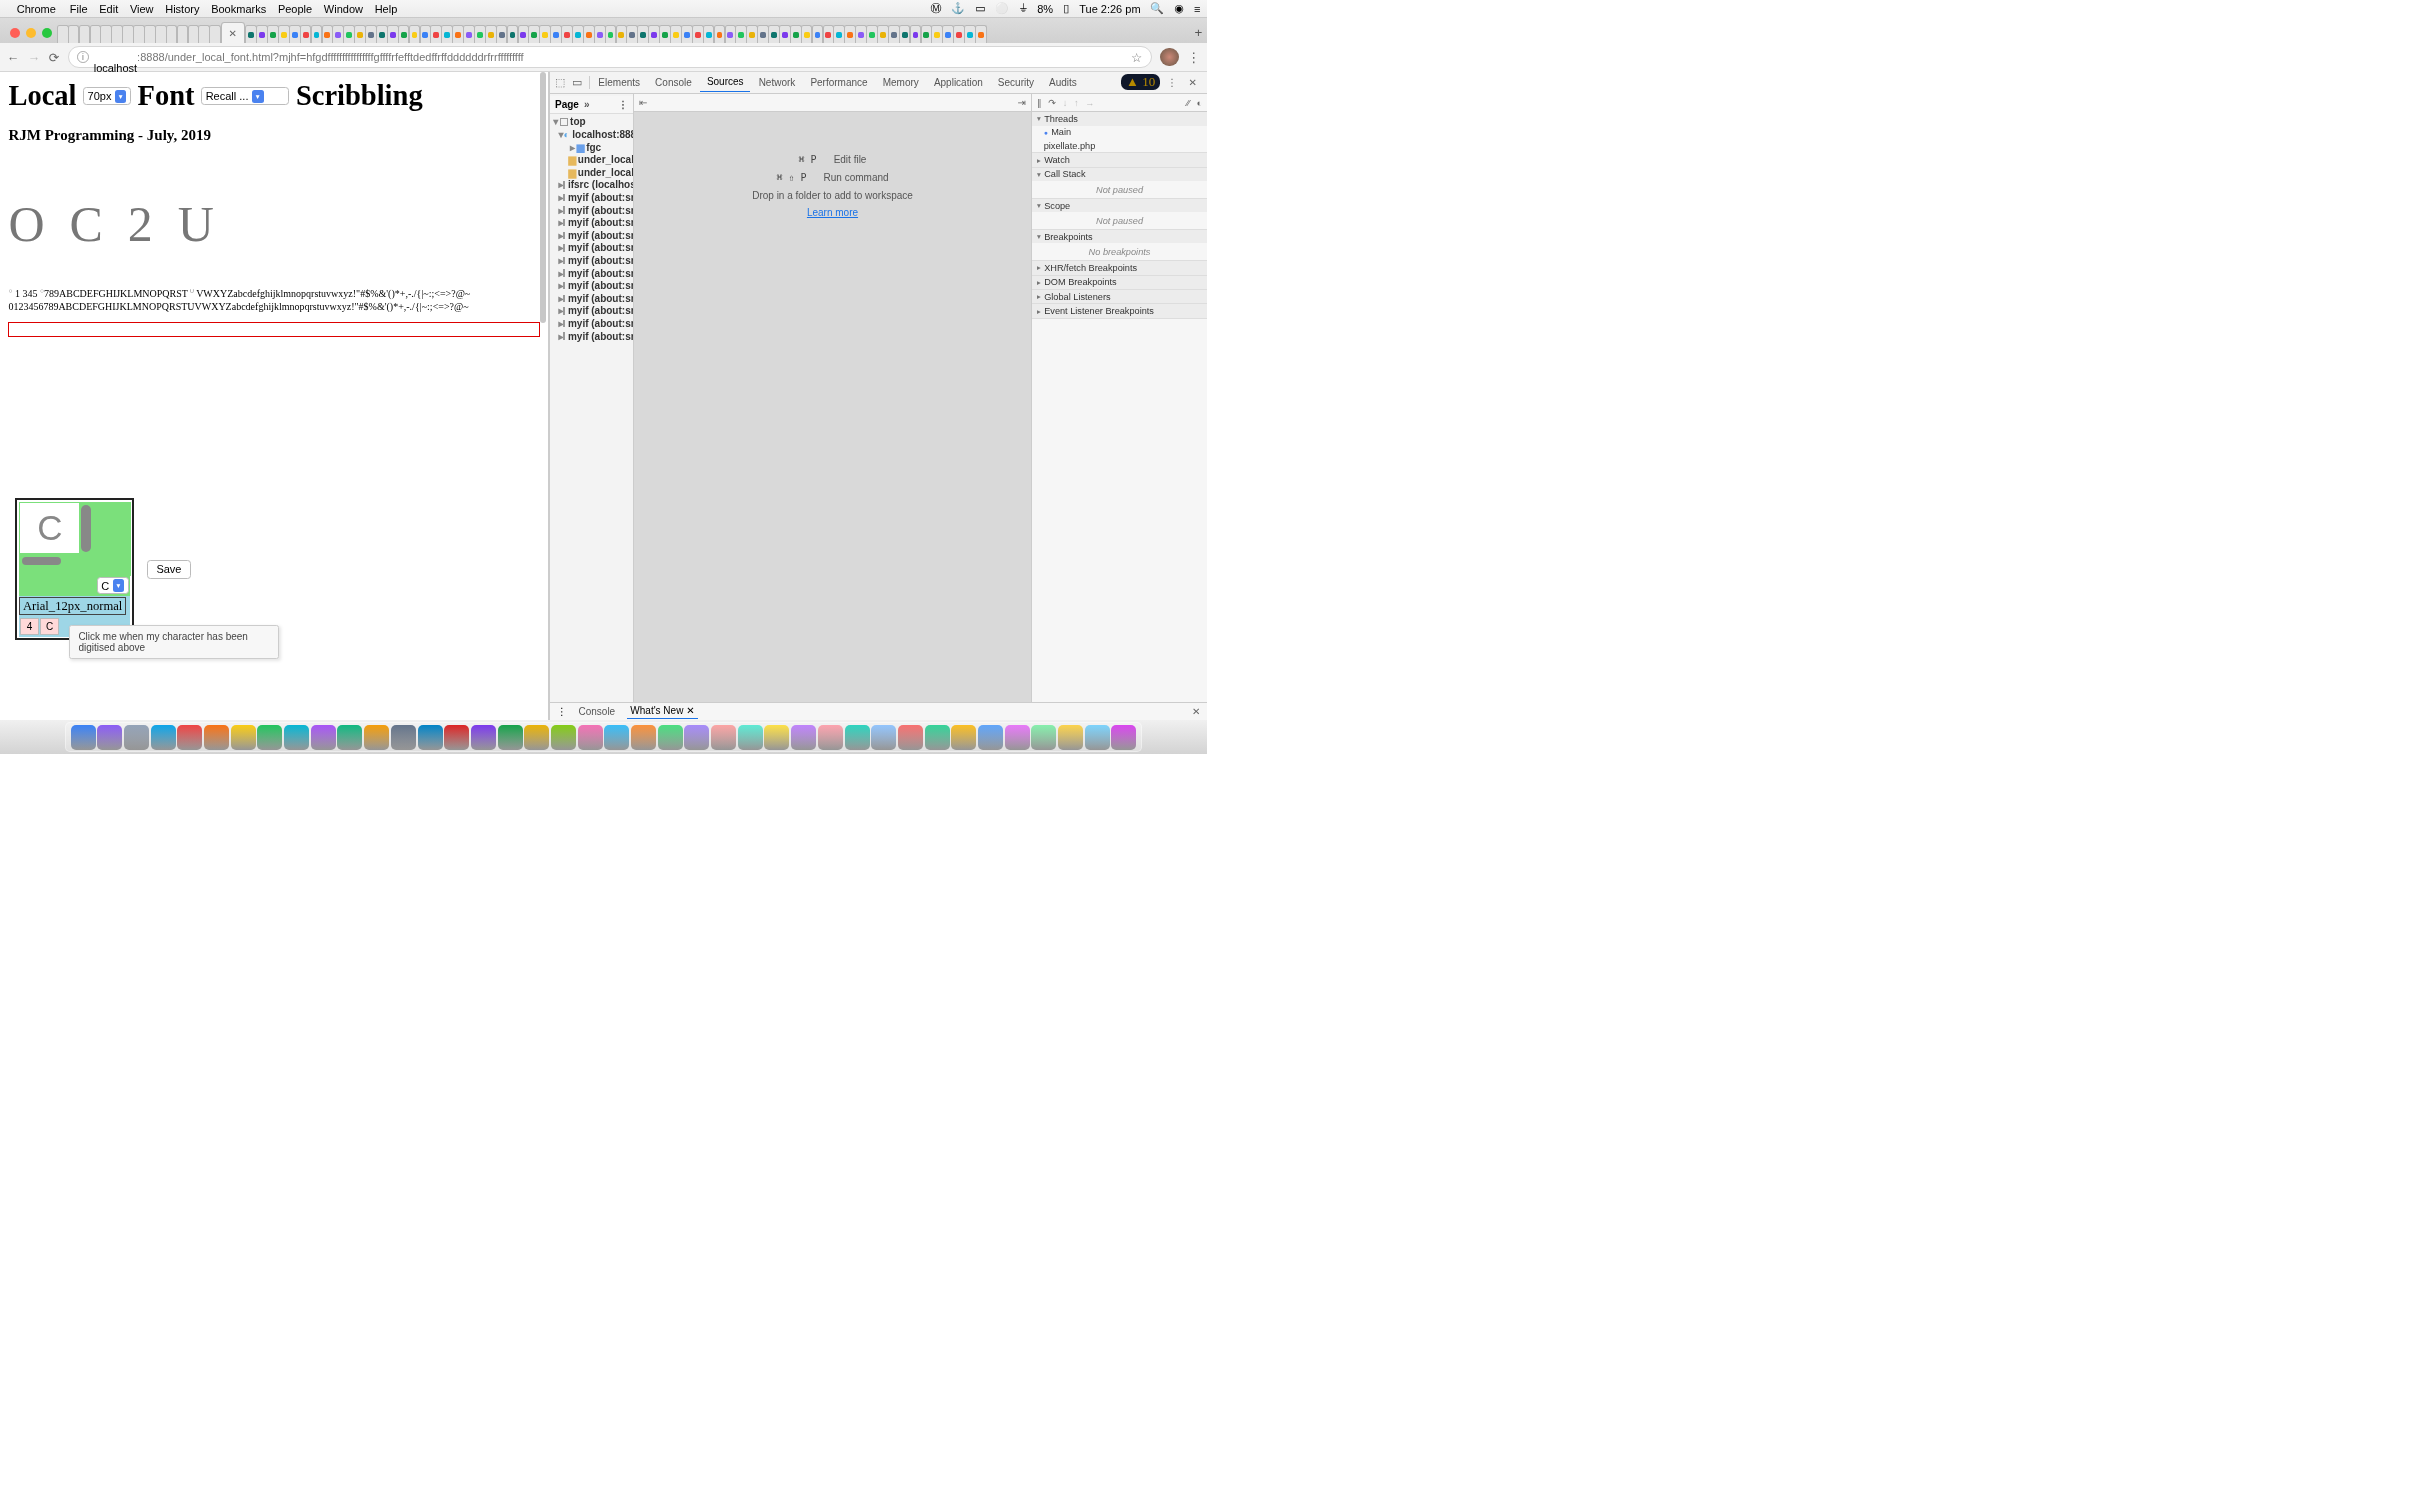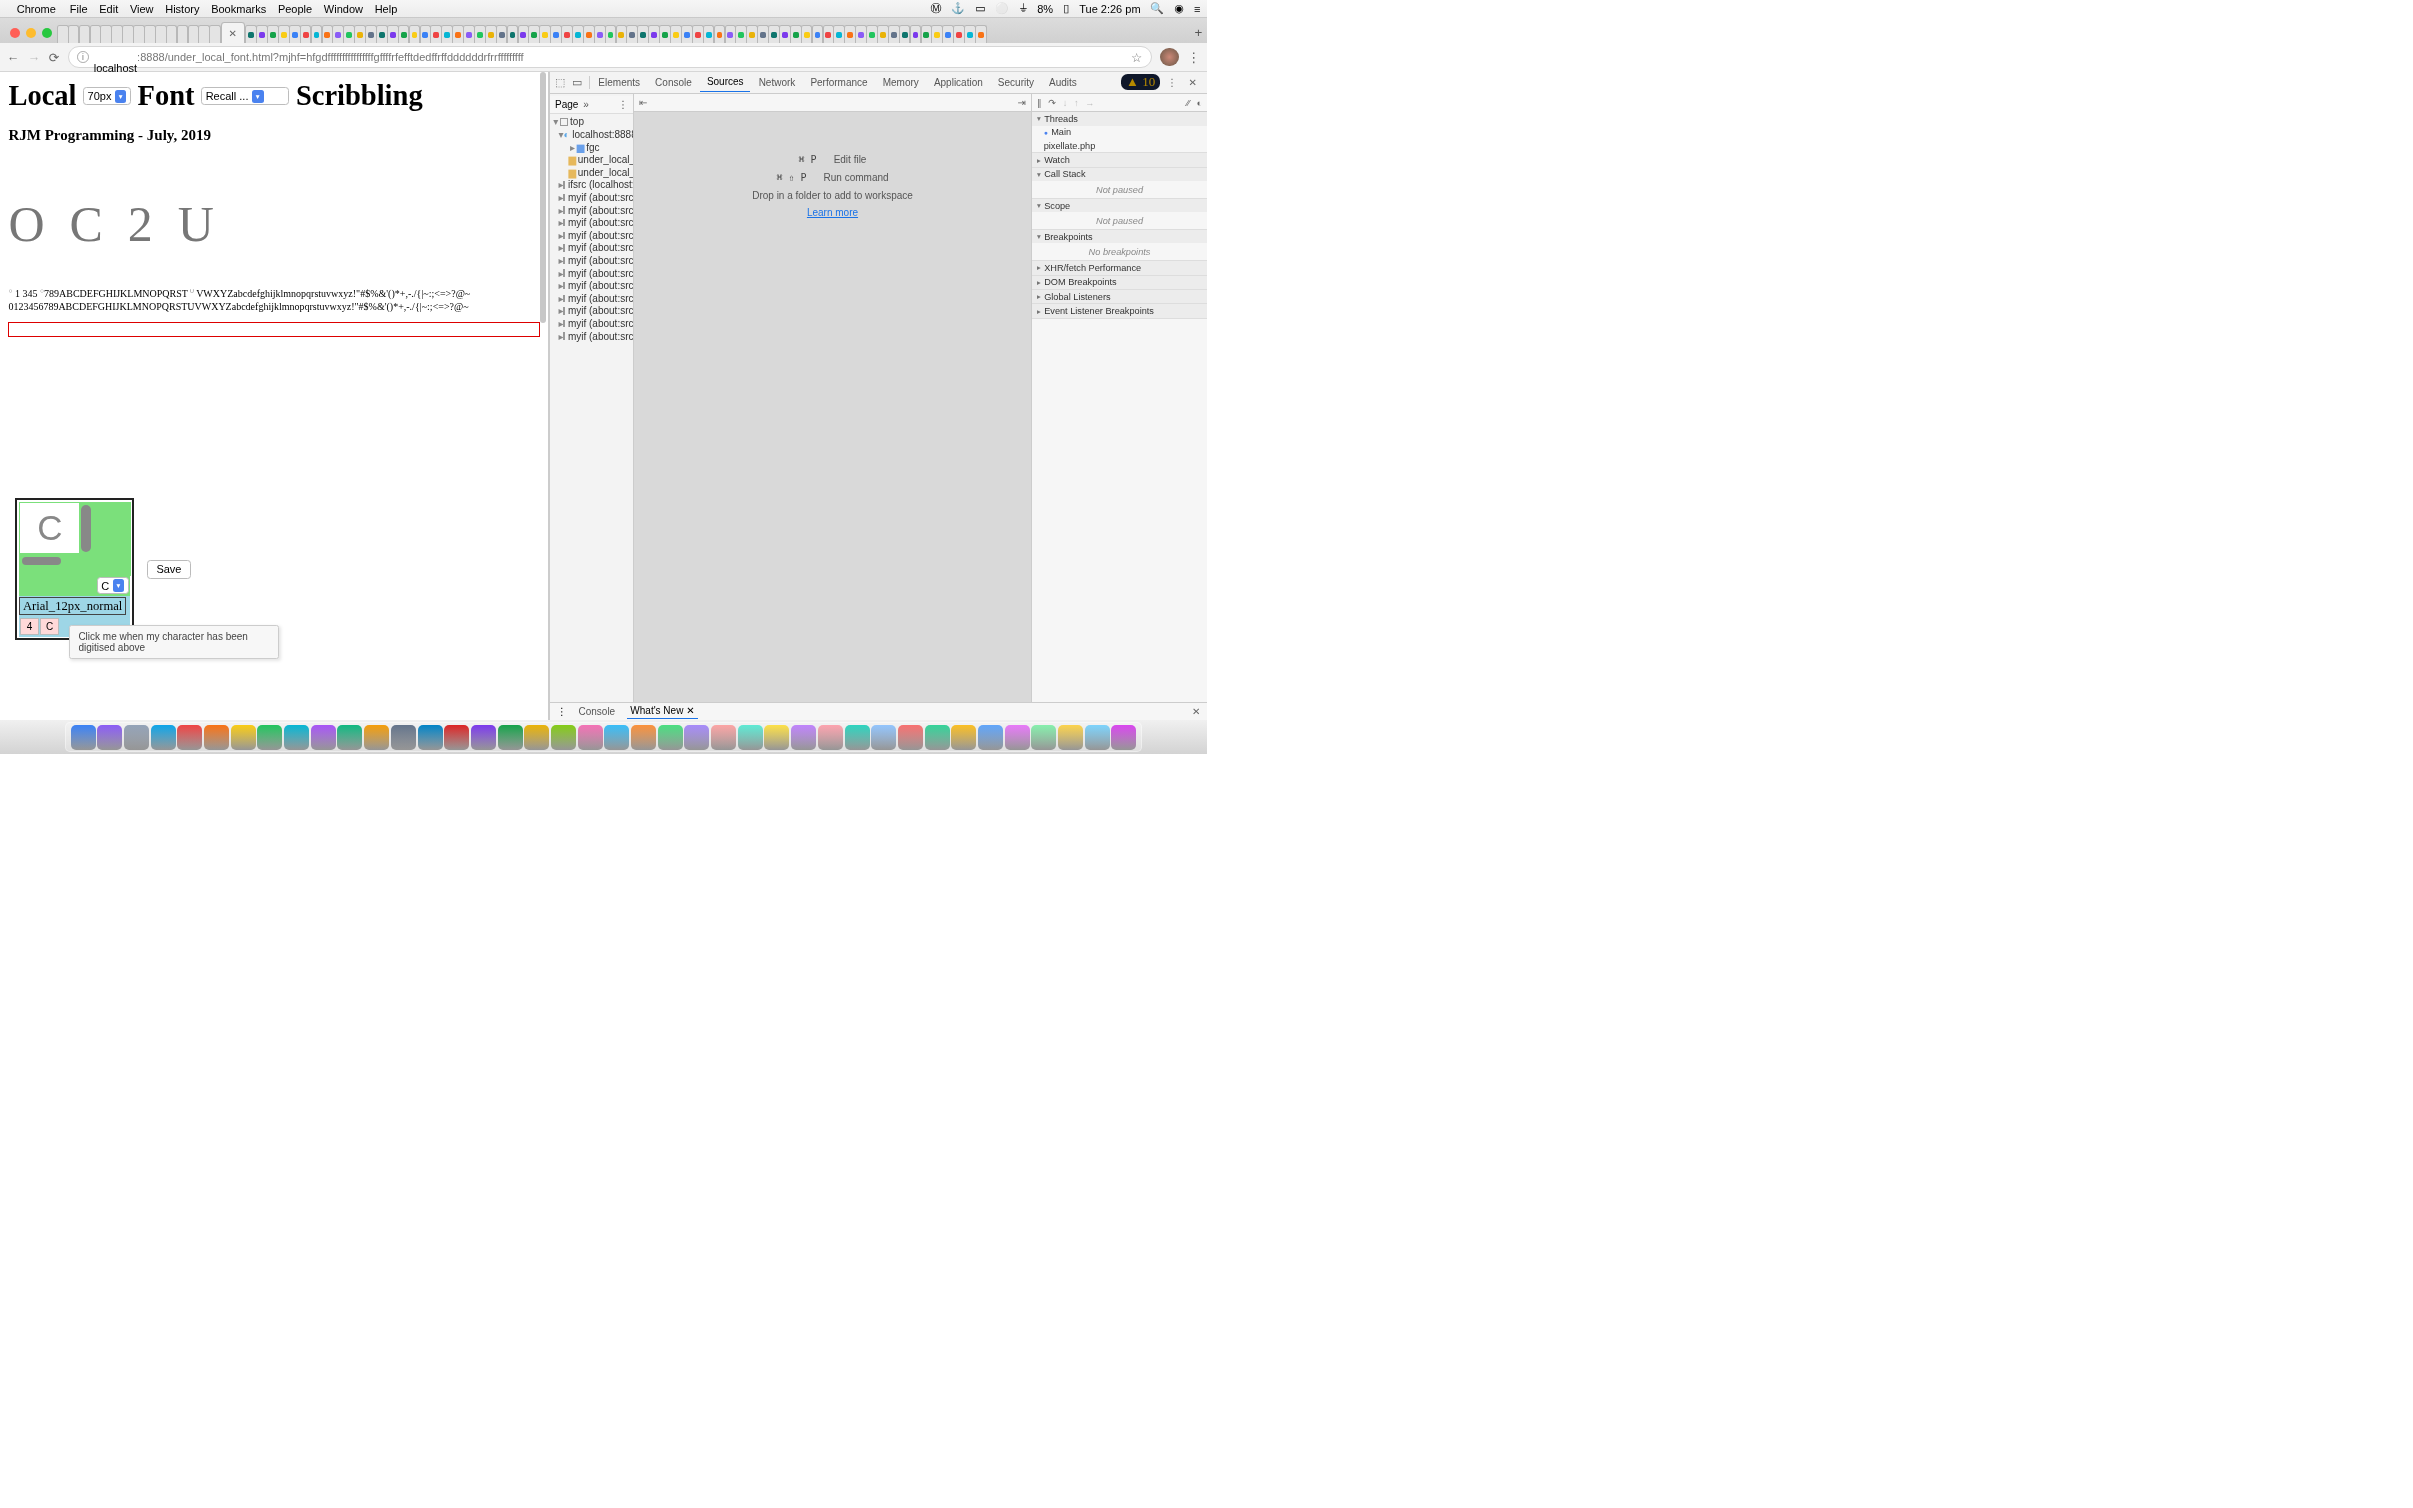--- a/index.html
+++ b/index.html
@@ -190,20 +190,21 @@
 .dt-tabs .picker { color:#666; margin-right:5px; font-size:11px; }
 .dt-tabs .tab { padding: 3.4px 6.7px; color:#555; }
 .dt-tabs .tab.active { color:#000; border-bottom: 1.7px solid #1a73e8; }
 .dt-tabs .warn { margin-left:auto; color:#b58900; background:#0f172a; border-radius:6.7px; padding:0 5px; font-size:13px;font-family:Liberation Serif, serif; }
 .dt-tabs .kebab,.dt-tabs .x { color:#666; padding:0 5px; }
 
 .dt-body { flex:1; display:flex; min-height:0; }
 .dt-left {
   width: 84px; background:#f3f3f3; border-right:0.8px solid #ccc;
   padding-top: 1.7px;
+  font-weight: bold;
 }
 .dt-sub { height:18.4px; display:flex;align-items:center; padding:0 5px; gap:5px; border-bottom:0.8px solid #ddd; background:#f6f6f6; }
 .dt-sub .chev { color:#555; }
 .filetree { font-size: 10px; color:#333; padding-top:1.7px; }
 .filetree .row { display:flex; align-items:center; padding:0.8px 1.7px; white-space:nowrap; overflow:hidden; }
 .filetree .row .tw { color:#888; width:8.4px; display:inline-block; text-align:center; }
 .filetree .ind1 { padding-left: 8.4px; }
 .filetree .ind2 { padding-left: 18.4px; }
 .filetree .icon-folder { color:#6aa0ea; margin-right:1.7px; }
 .filetree .icon-file { color:#e6b85c; margin-right:1.7px; }
@@ -789,21 +790,21 @@
           <div class="section">
             <div class="hdr">
                 <span class="tri">▾</span>
                 <span>Breakpoints</span>
               </div>
             <div class="body">No breakpoints</div>
           </div>
           <div class="section">
               <div class="hdr">
                 <span class="tri">▸</span>
-                <span>XHR/fetch Performance</span>
+                <span>XHR/fetch Breakpoints</span>
               </div>
             </div>
           <div class="section">
               <div class="hdr">
                 <span class="tri">▸</span>
                 <span>DOM Breakpoints</span>
               </div>
             </div>
           <div class="section">
               <div class="hdr">

